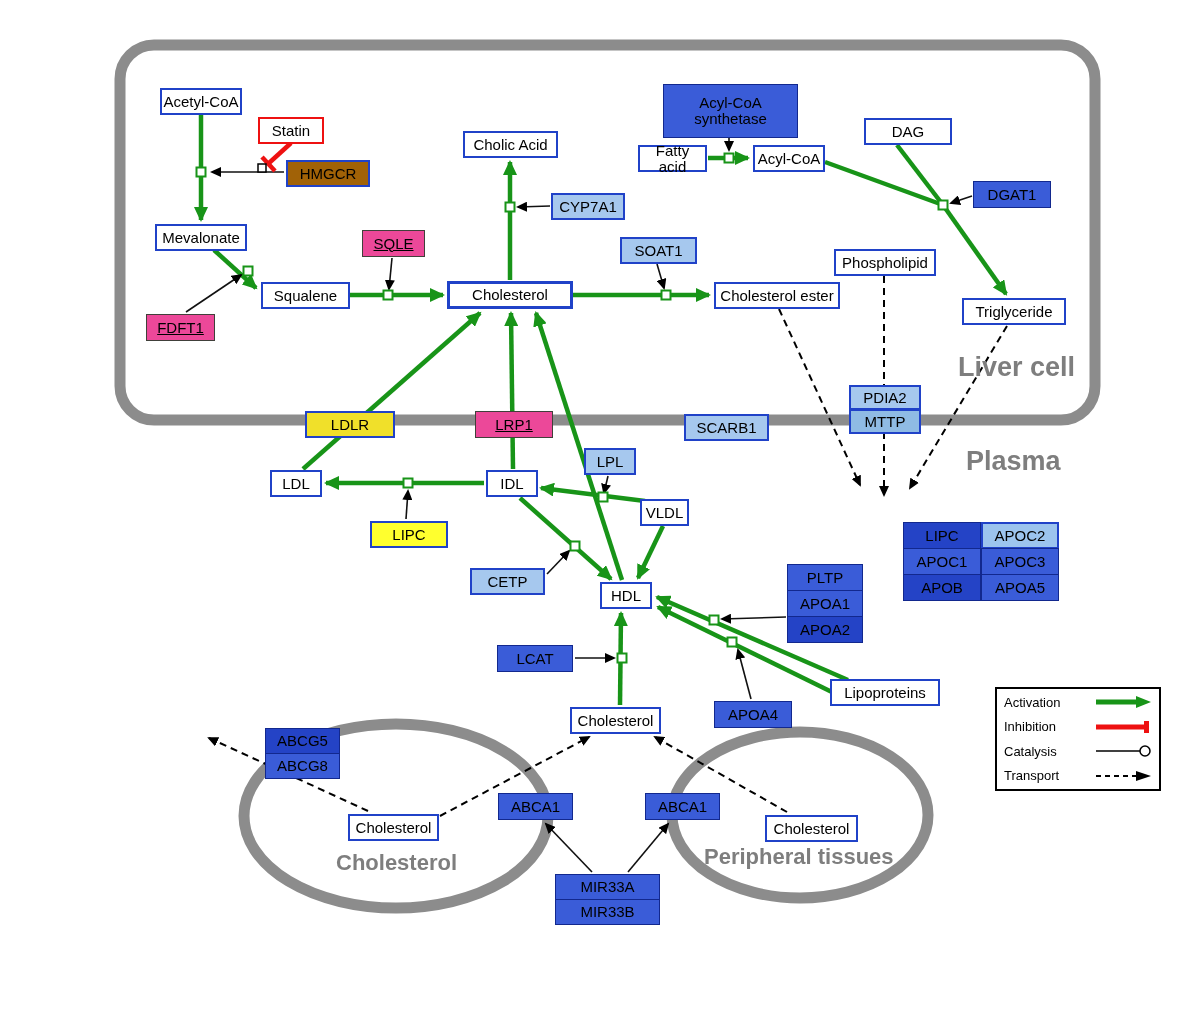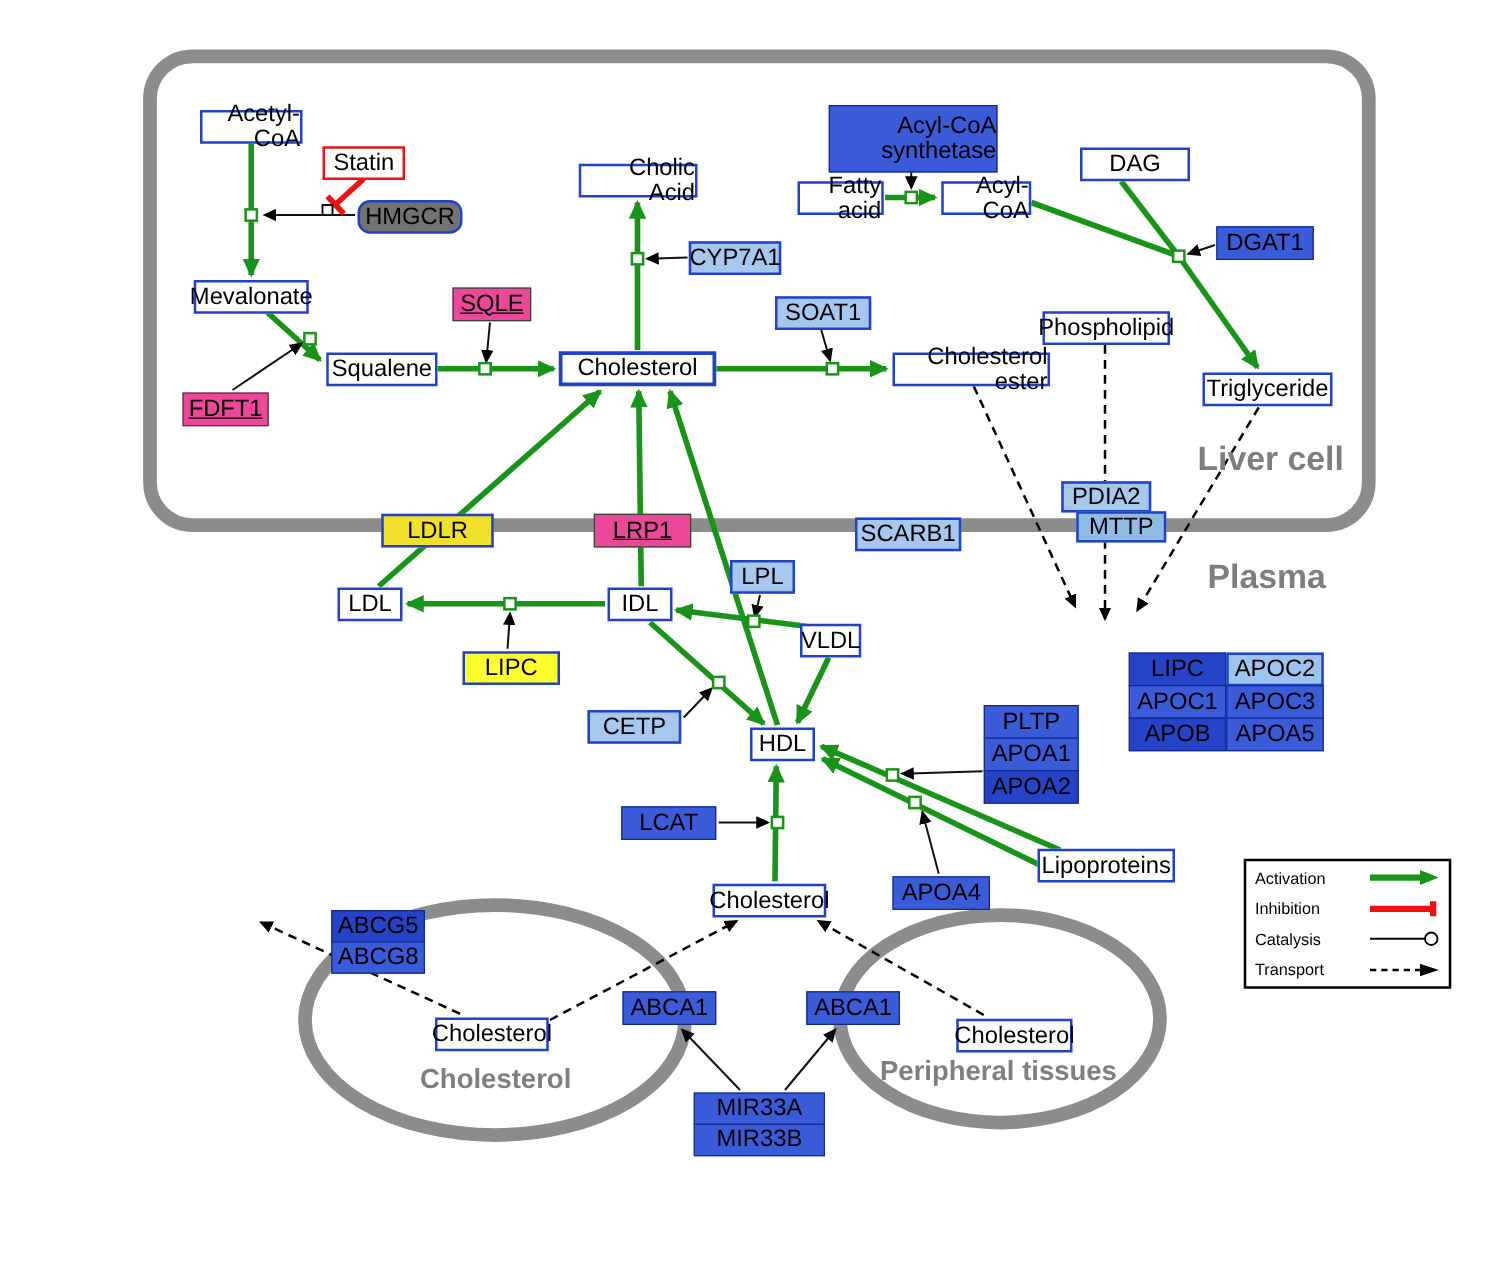--- a/index.html
+++ b/index.html
@@ -1,29 +1,29 @@
 <!DOCTYPE html>
 <html><head>
 <meta charset="utf-8">
 <style>
   html,body{margin:0;padding:0;background:#fff;}
   #stage{position:relative;width:1200px;height:1013px;background:#fff;overflow:hidden;
          font-family:"Liberation Sans",sans-serif;}
   #edges{position:absolute;left:0;top:0;z-index:1;}
   .node{position:absolute;box-sizing:border-box;z-index:2;display:flex;align-items:center;
-        justify-content:center;text-align:right;background:#fff;border:2px solid #2042c8;
-        color:#000;font-size:19px;line-height:1.05;}
+        justify-content:center;text-align:center;background:#fff;border:2px solid #2042c8;
+        color:#000;font-size:15px;line-height:1.05;}
   .b3{border-width:3px;}
   .red{border-color:#ee1111;border-width:2.5px;}
-  .yellow{background:#737373;border-radius:10px;}
+  .yellow{background:#a16207;}
   .yellow2{background:#ffff2e;}
   .ldlr{background:#f0e02a;}
   .pale{background:#ec4899;border:1.5px solid #40403a;text-decoration:underline;}
   .lblue{background:#a6c8ee;}
-  .lblue2{background:#8fbbe4;margin-left:12px;}
+  .lblue2{background:#8fbbe4;}
   .lblue3{background:#9cc4ee;}
   .blue{background:#3a5cd8;border:1.5px solid #12288e;}
   .dark{background:#2443c6;border:1.5px solid #12288e;}
   .rlabel{position:absolute;z-index:2;font-weight:bold;color:#7e7e7e;}
   .big{font-size:27px;}
   .mid{font-size:22px;}
   #legend{position:absolute;left:995px;top:687px;width:166px;height:104px;z-index:3;
           background:#fff;border:2px solid #000;box-sizing:border-box;padding:3px 7px;
           display:flex;flex-direction:column;justify-content:space-between;}
   .lrow{display:flex;align-items:center;justify-content:space-between;height:20px;}

